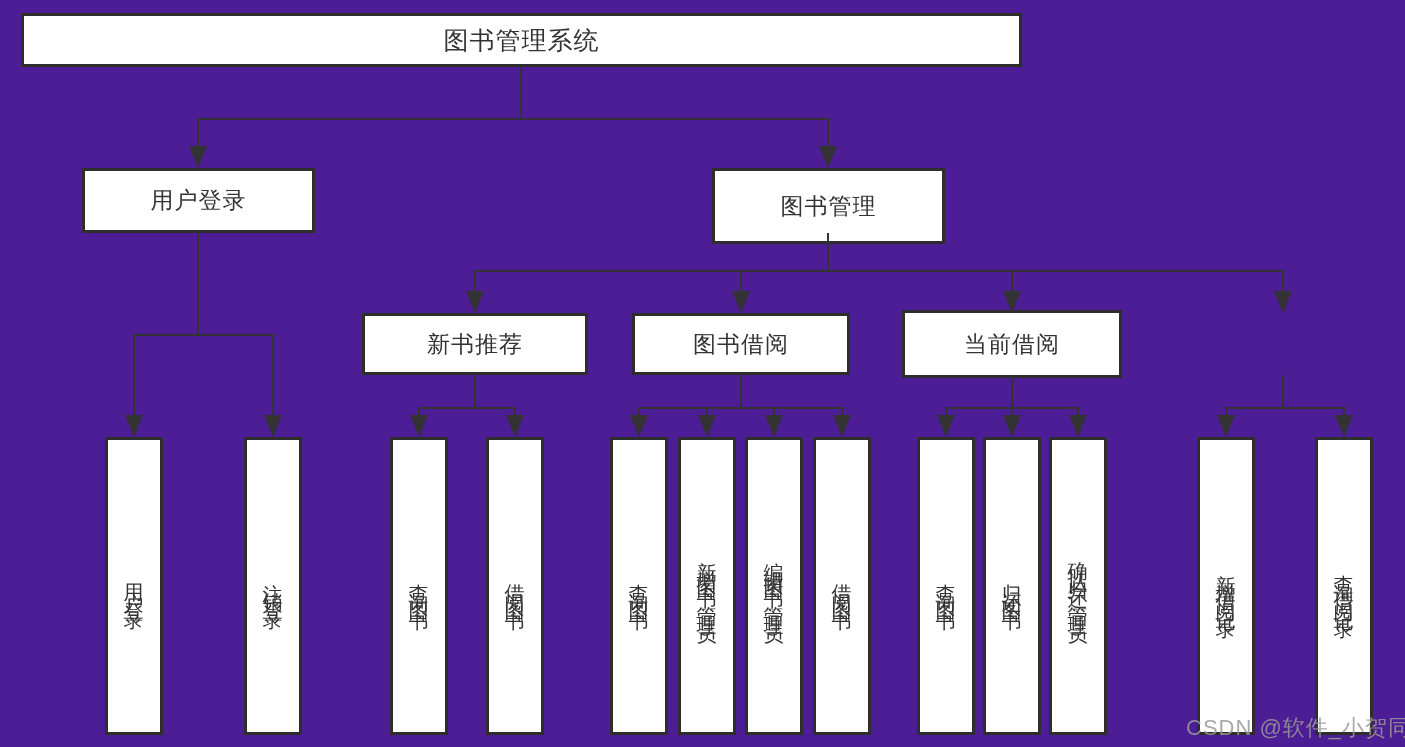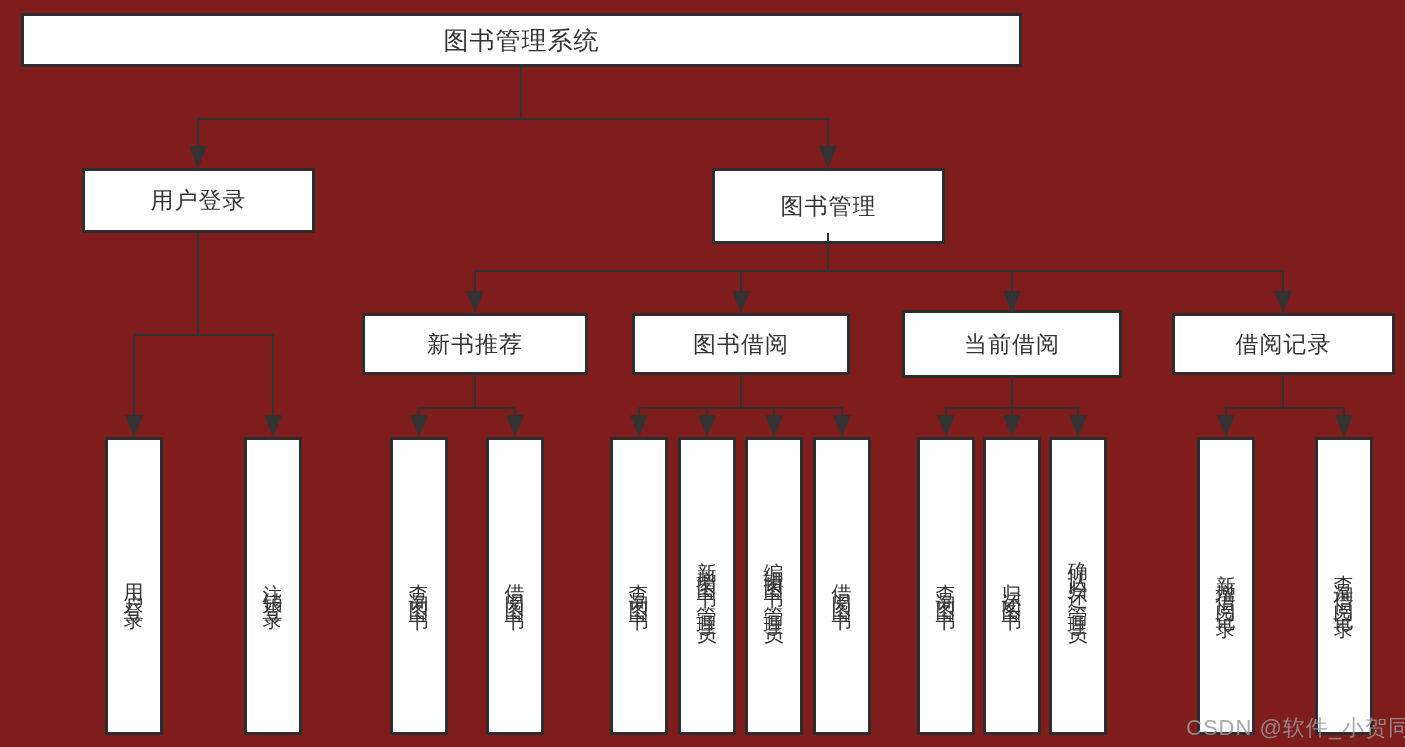--- a/index.html
+++ b/index.html
@@ -1,19 +1,19 @@
 <!DOCTYPE html>
 <html><head>
 <meta charset="utf-8">
 <style>
   html,body{margin:0;padding:0;background:#ffffff;}
   #canvas{
     position:relative;
     width:1405px;height:747px;
-    background:#7f1d1d;
+    background:#4c1d95;
     font-family:"Liberation Sans","DejaVu Sans",sans-serif;
     overflow:hidden;
   }
   .hnode{
     position:absolute;
     box-sizing:border-box;
     border:3px solid #2e2e2e;
     background:#ffffff;
     display:flex;align-items:center;justify-content:center;
     color:#333333;
@@ -58,21 +58,20 @@
 <div id="canvas">
 
   <div class="hnode root" style="left:21px;top:13px;width:1001px;height:54px;">图书管理系统</div>
 
   <div class="hnode" style="left:82px;top:168px;width:233px;height:65px;">用户登录</div>
   <div class="hnode" style="left:712px;top:168px;width:233px;height:76px;">图书管理</div>
 
   <div class="hnode" style="left:362px;top:313px;width:226px;height:62px;">新书推荐</div>
   <div class="hnode" style="left:632px;top:313px;width:218px;height:62px;">图书借阅</div>
   <div class="hnode" style="left:902px;top:310px;width:220px;height:68px;">当前借阅</div>
-  <div class="hnode" style="left:1172px;top:313px;width:223px;height:62px;">借阅记录</div>
 
   <div class="vnode" style="left:105px;top:437px;width:58px;height:298px;">用户登录</div>
   <div class="vnode" style="left:244px;top:437px;width:58px;height:298px;">注销登录</div>
 
   <div class="vnode" style="left:390px;top:437px;width:58px;height:298px;">查询图书</div>
   <div class="vnode" style="left:486px;top:437px;width:58px;height:298px;">借阅图书</div>
 
   <div class="vnode" style="left:610px;top:437px;width:58px;height:298px;">查询图书</div>
   <div class="vnode" style="left:678px;top:437px;width:58px;height:298px;">新增图书（管理员）</div>
   <div class="vnode" style="left:745px;top:437px;width:58px;height:298px;">编辑图书（管理员）</div>

